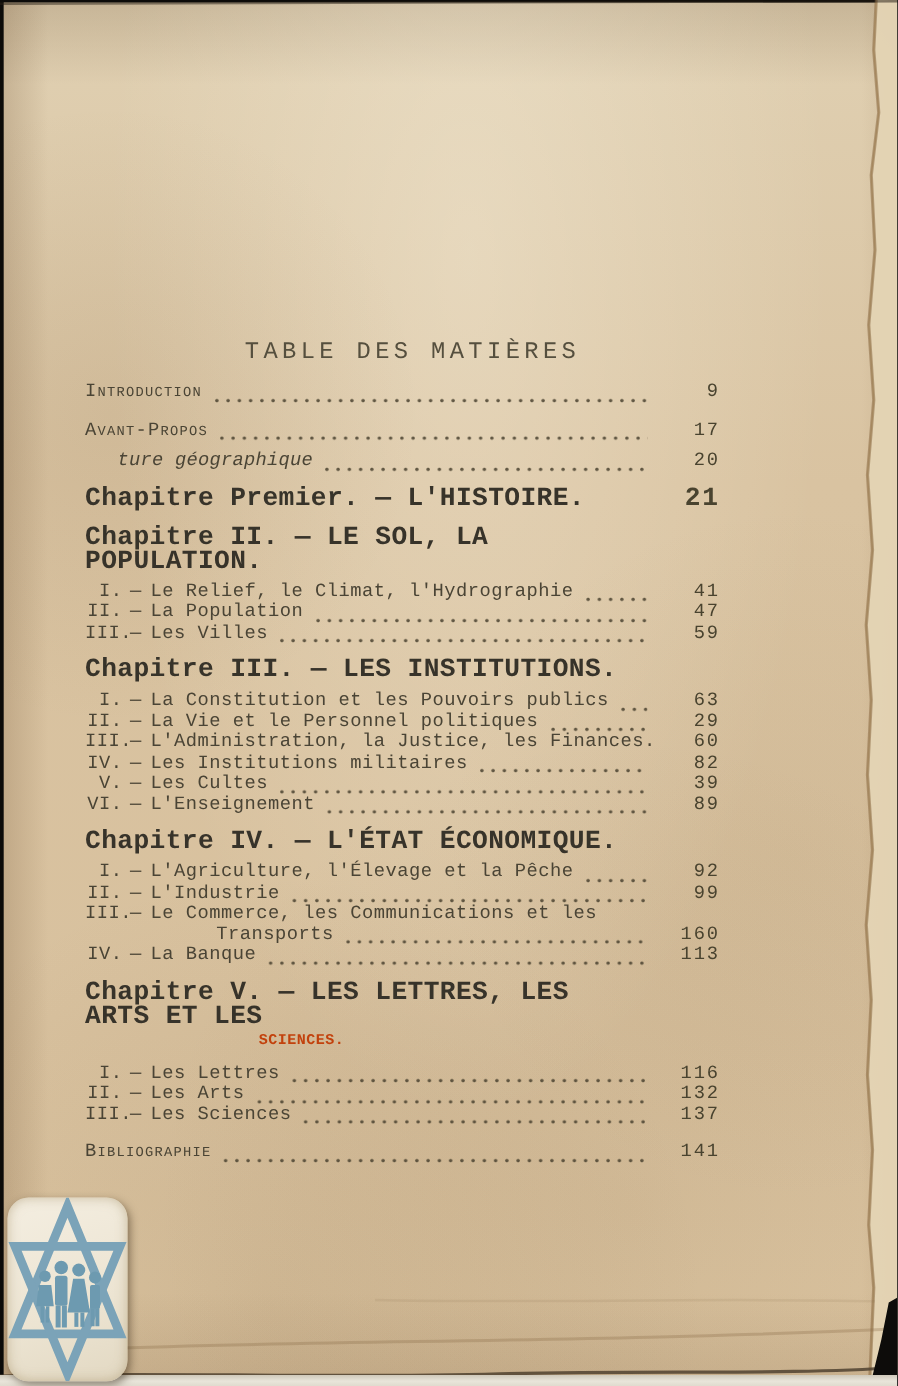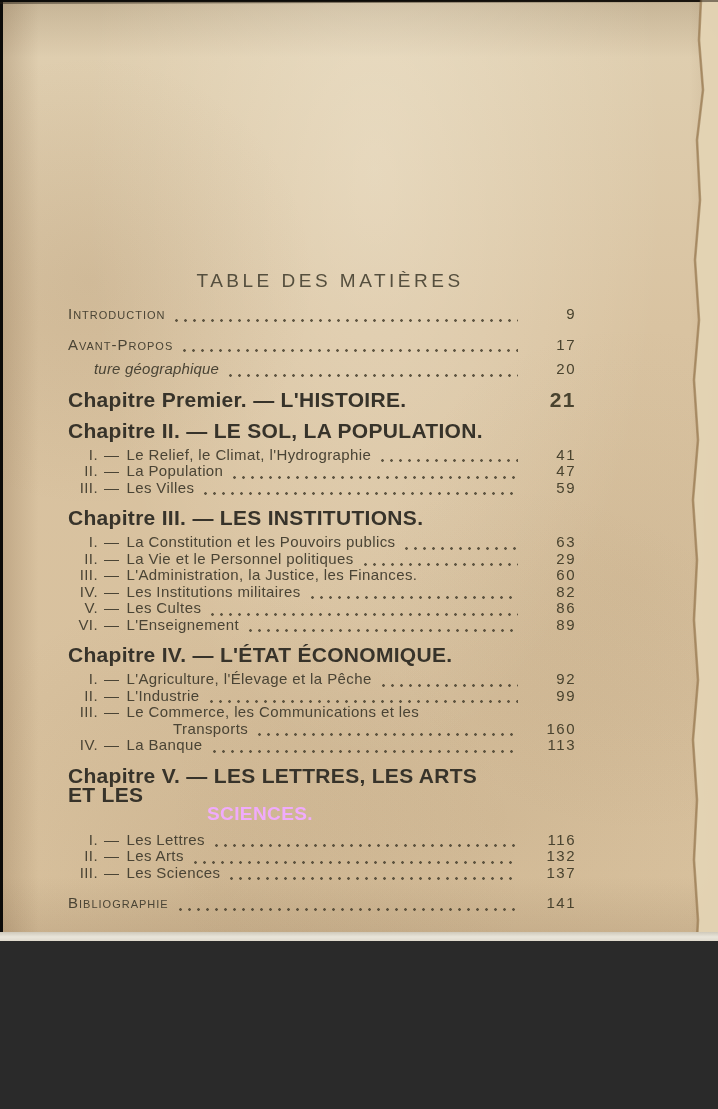--- a/index.html
+++ b/index.html
@@ -1,17 +1,17 @@
 <!DOCTYPE html>
 <html><head>
 <meta charset="utf-8">
 <style>
   html,body{margin:0;padding:0;background:#2a2a2a;}
-  .scan{position:relative;width:718px;height:941px;background:#0c0b09;overflow:hidden;
-        font-family:Liberation Sans, sans-serif;}
+  .scan{position:relative;width:718px;height:1109px;background:#0c0b09;overflow:hidden;
+        font-family:Liberation Mono, monospace;}
   .paper{position:absolute;left:3px;top:2px;right:0;bottom:9px;
     background:
       radial-gradient(circle at 12% 30%, rgba(120,90,55,0.10), transparent 25%),
       radial-gradient(circle at 88% 62%, rgba(130,100,60,0.08), transparent 30%),
       radial-gradient(ellipse at 52% 18%, rgba(255,250,235,0.30), transparent 55%),
       radial-gradient(circle at 70% 88%, rgba(125,95,60,0.10), transparent 35%),
       radial-gradient(circle at 30% 95%, rgba(120,90,55,0.12), transparent 30%),
       linear-gradient(90deg, rgba(110,80,50,0.22), rgba(110,80,50,0) 5%, rgba(110,80,50,0) 96%, rgba(120,90,55,0.14)),
       linear-gradient(0deg, rgba(110,80,50,0.14), rgba(110,80,50,0) 6%, rgba(110,80,50,0) 94%, rgba(100,75,45,0.20)),
       linear-gradient(180deg,#e0d0b2,#d9c3a1 35%,#d8c19e 75%,#dcc5a1);}
@@ -22,21 +22,21 @@
   .toc{position:absolute;left:68px;top:270px;width:508px;color:#4a4435;
        font-size:15px;letter-spacing:0.4px;}
   .row{display:flex;align-items:center;line-height:16.5px;}
   .toc-title{display:block;text-align:center;font-size:19px;letter-spacing:3.5px;
        color:#554f3e;transform:translateX(8px);line-height:22px;}
   .r-entry{margin-top:14px;}
   .r-note{margin-top:5px;}
   .r-note2{margin-top:8px;}
   .r-chapter{margin-top:12px;font-weight:bold;font-size:21px;color:#37332a;
        letter-spacing:0.3px;line-height:19px;}
-  .r-chapter_cont{margin-top:0;font-weight:bold;font-size:19px;color:#f0abfc;line-height:19px;}
+  .r-chapter_cont{margin-top:0;font-weight:bold;font-size:12px;color:#c2410c;line-height:19px;}
   .r-chapter + .r-item{margin-top:7px;}
   .r-chapter_cont + .r-item{margin-top:9px;}
   .r-item{margin-top:0;}
   .r-item_cont{margin-top:0;}
   .smallcaps{font-variant:small-caps;letter-spacing:1px;}
   .it{font-style:italic;letter-spacing:0.2px;}
   .num{display:inline-block;width:30px;text-align:right;flex:none;}
   .dash{flex:none;padding:0 7px 0 6px;}
   .lbl{flex:none;max-width:440px;}
   .dots{flex:1 1 auto;align-self:flex-end;height:14px;margin:0 22px 0 5px;
@@ -137,21 +137,21 @@
           <span class="dash">—</span>
           <span class="lbl">Les Institutions militaires</span>
           <span class="dots"></span>
           <span class="pg">82</span>
         </div>
         <div class="row r-item">
           <span class="num">V.</span>
           <span class="dash">—</span>
           <span class="lbl">Les Cultes</span>
           <span class="dots"></span>
-          <span class="pg">86</span>
+          <span class="pg">39</span>
         </div>
         <div class="row r-item">
           <span class="num">VI.</span>
           <span class="dash">—</span>
           <span class="lbl">L'Enseignement</span>
           <span class="dots"></span>
           <span class="pg">89</span>
         </div>
         <div class="row r-chapter">
           <span class="lbl">Chapitre IV. — L'ÉTAT ÉCONOMIQUE.</span>

